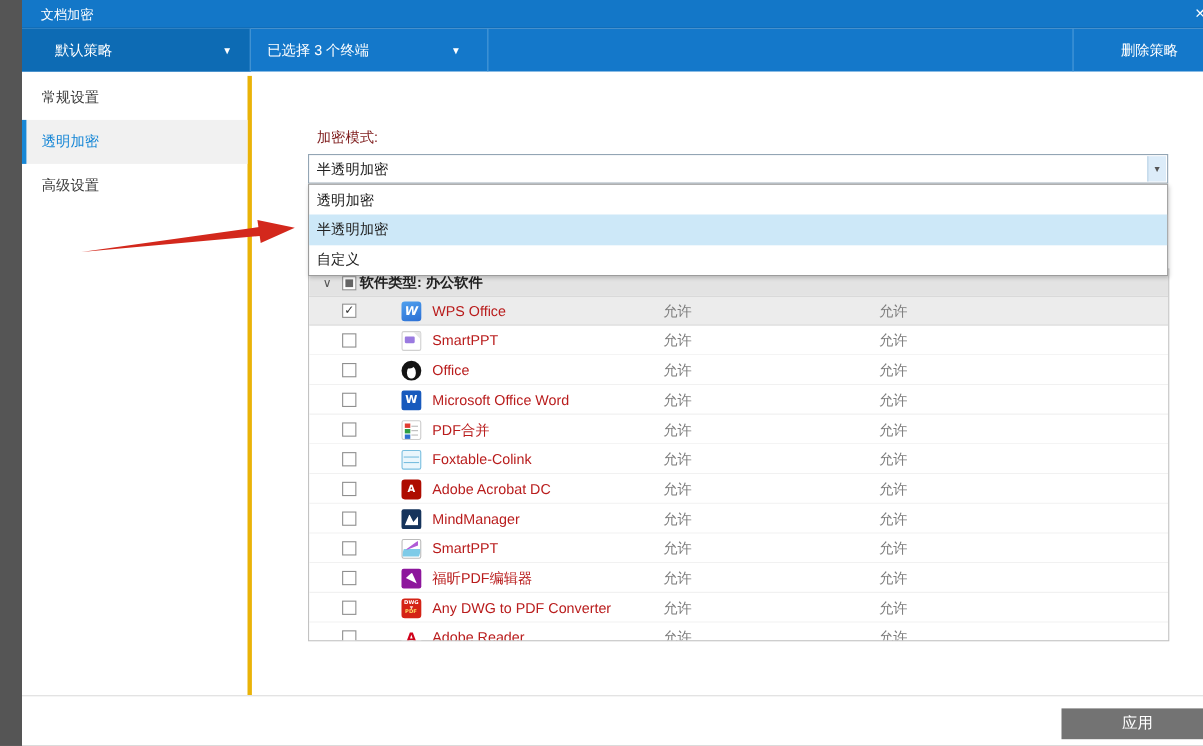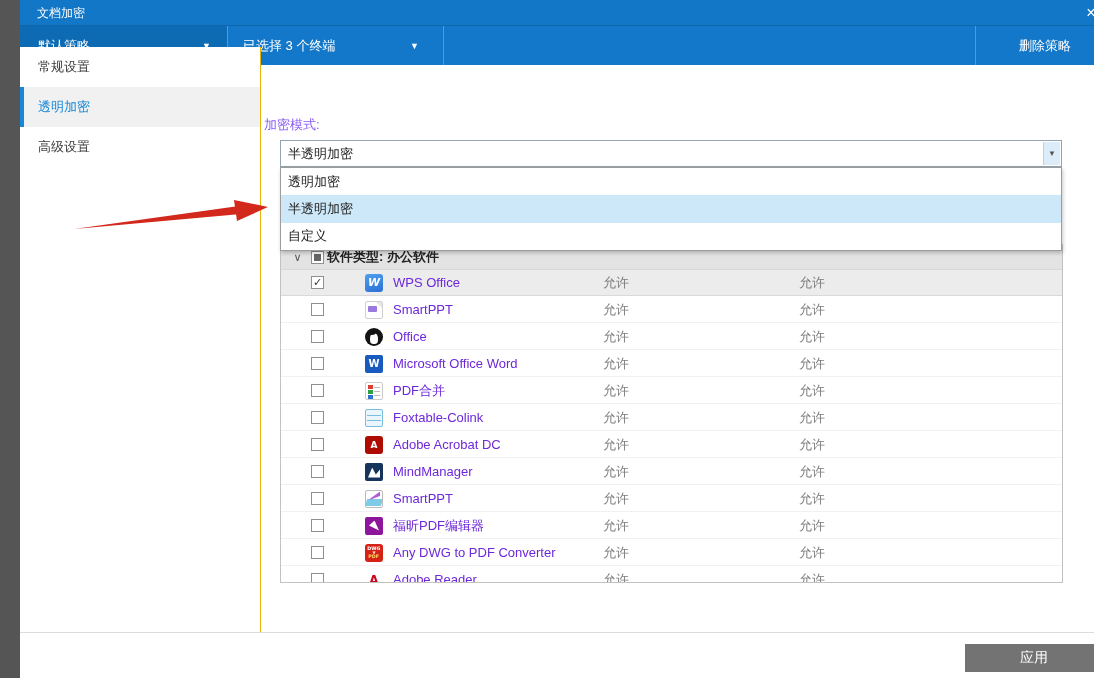--- a/index.html
+++ b/index.html
@@ -11,53 +11,53 @@
   .win::after{content:"";position:absolute;right:0;top:26px;bottom:0;width:2px;background:#8ed4f0;z-index:30;}
 
   
   .titlebar{position:absolute;left:0;top:0;right:0;height:26px;background:#1377c8;border-bottom:1px solid rgba(0,0,0,.14);}
   .titlebar .title{position:absolute;left:17px;top:0;line-height:26px;font-size:12px;color:#fff;}
   .titlebar .close{position:absolute;right:12px;top:0;width:22px;height:26px;display:flex;align-items:center;justify-content:center;color:#fff;font-size:16px;cursor:pointer;}
 
   
   .toolbar{position:absolute;left:0;top:26px;right:0;height:39px;background:#1478ca;color:#fff;}
   .tb-sect{position:absolute;top:0;bottom:0;display:flex;align-items:center;}
-  .tb-policy{left:0;width:208px;background:#0d6bb4;border-right:1px solid #4c9bd9;padding-left:18px;cursor:pointer;}
+  .tb-policy{left:0;width:208px;background:#0d6bb4;border-right:1px solid #4c9bd9;padding-left:30px;cursor:pointer;}
   .tb-terminal{left:209px;width:215px;border-right:1px solid #4c9bd9;padding-left:14px;cursor:pointer;}
   .tb-delete{left:955px;right:0;border-left:1px solid #4c9bd9;justify-content:center;cursor:pointer;}
   .tb-arrow{position:absolute;font-size:9px;color:#fff;top:50%;transform:translateY(-50%);}
   .tb-policy .tb-arrow{right:16px;}
   .tb-terminal .tb-arrow{right:24px;}
 
   
-  .sidebar{position:absolute;left:0;top:47px;width:241px;bottom:46px;background:#fff;border-right:1px solid #eab308;}
+  .sidebar{position:absolute;left:0;top:69px;width:209px;bottom:46px;background:#fff;border-right:4px solid #eab308;}
   .side-item{height:40px;display:flex;align-items:center;padding-left:14px;border-left:4px solid transparent;color:#3c3c3c;cursor:pointer;}
   .side-item.active{background:#f1f1f1;border-left-color:#1787d6;color:#1787d6;}
 
   
-  .mode-label{position:absolute;left:244px;top:116px;color:#8b5cf6;}
+  .mode-label{position:absolute;left:268px;top:116px;color:#7f1d1d;}
   .combo{position:absolute;left:260px;top:140px;width:782px;height:27px;border:1px solid #93a5b4;background:#fff;cursor:pointer;}
   .combo .val{position:absolute;left:7px;top:0;line-height:25px;color:#222;}
   .combo .btn{position:absolute;top:1px;bottom:1px;right:1px;width:17px;background:#dcecf9;border-left:1px solid #b9d3e6;display:flex;align-items:center;justify-content:center;color:#555;font-size:8px;}
 
   .ddlist{position:absolute;left:260px;top:167px;width:782px;height:84px;background:#fff;border:1px solid #9c9c9c;z-index:6;display:flex;flex-direction:column;box-shadow:1px 2px 4px rgba(0,0,0,.22);}
   .dd-item{flex:1;display:flex;align-items:center;padding-left:7px;color:#222;cursor:pointer;}
   .dd-item.hl{background:#cde8f8;}
 
   
   .swtable{position:absolute;left:260px;top:244px;width:783px;height:339px;border:1px solid #c2c2c2;background:#fff;overflow:hidden;z-index:1;}
   .group-row{height:24px;background:#e3e3e3;display:flex;align-items:center;font-weight:bold;color:#222;cursor:pointer;}
   .group-row .chev{margin-left:10px;width:13px;text-align:center;color:#555;font-size:11px;font-weight:normal;}
   .group-row .glabel{margin-left:3px;}
   .sw-row{height:27px;display:flex;align-items:center;position:relative;box-shadow:inset 0 -1px 0 #f1f1f1;cursor:default;}
   .sw-row.sel{background:#ececec;box-shadow:inset 0 -1px 0 #d9d9d9, inset 0 1px 0 #d9d9d9;}
   .sw-row .cb{margin-left:30px;}
   .group-row .cb{margin-left:7px;}
   .sw-row .ic{margin-left:41px;}
-  .sw-row .sw-name{margin-left:10px;color:#6d28d9;}
+  .sw-row .sw-name{margin-left:10px;color:#b91c1c;}
   .perm{position:absolute;color:#7d7d7d;}
   .perm.p1{left:322px;}
   .perm.p2{left:518px;}
 
   .cb{width:13px;height:13px;background:#fff;border:1px solid #8f8f8f;display:inline-flex;align-items:center;justify-content:center;flex:none;cursor:pointer;}
   .cb .mark{font-size:11px;color:#333;line-height:1;}
   .cb.ind::before{content:"";width:7px;height:7px;background:#666;}
 
   
   .footer{position:absolute;left:0;right:0;top:632px;bottom:0;background:#fff;border-top:1px solid #dcdcdc;}

